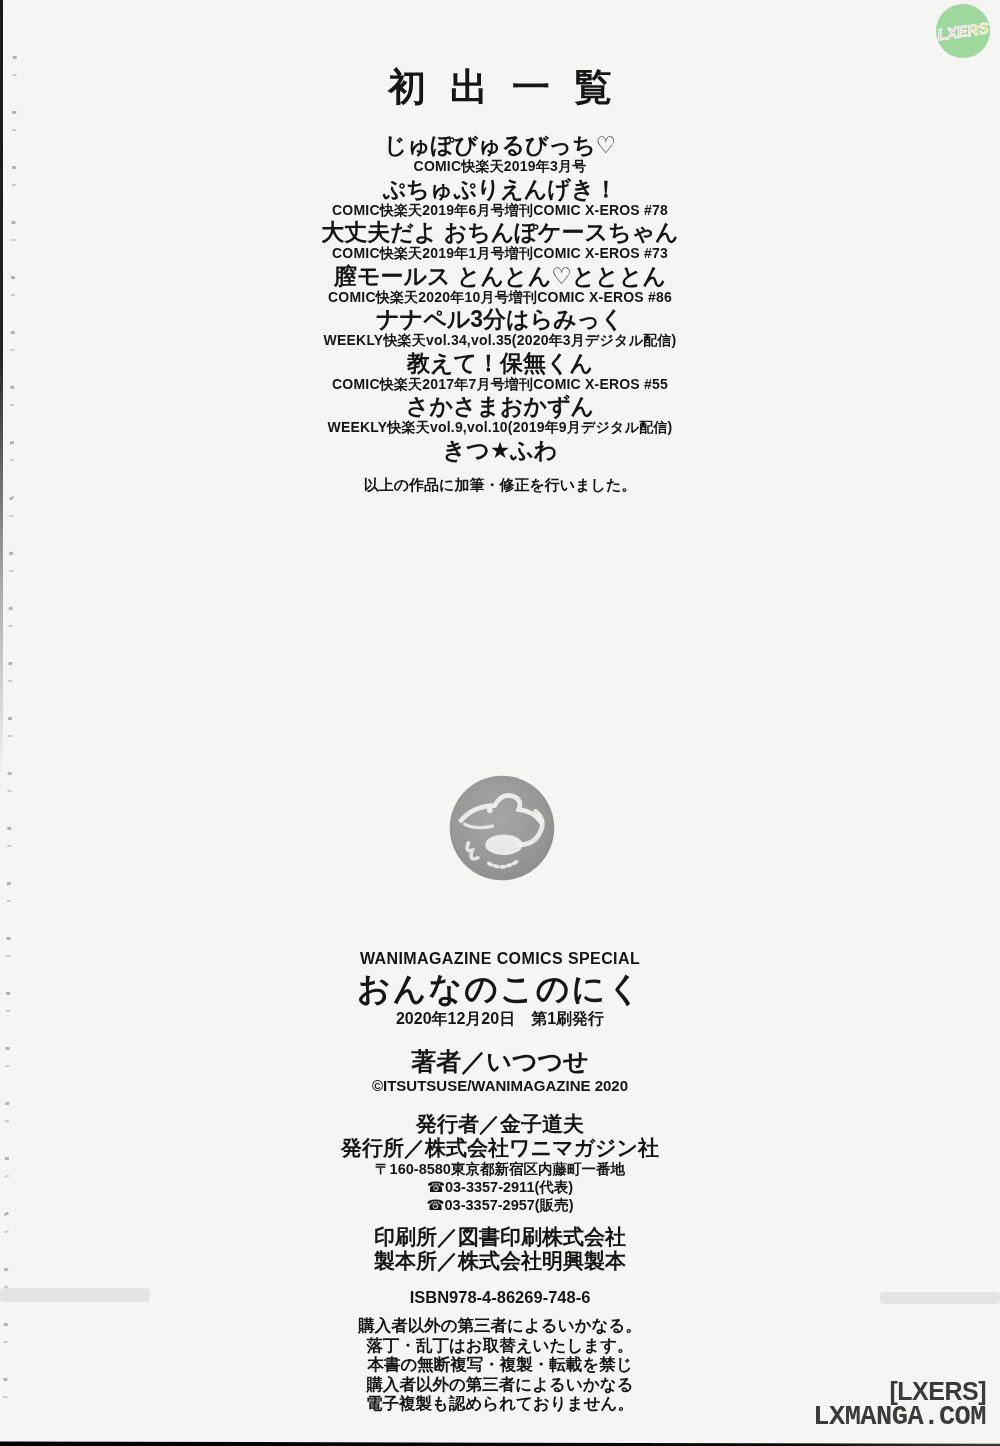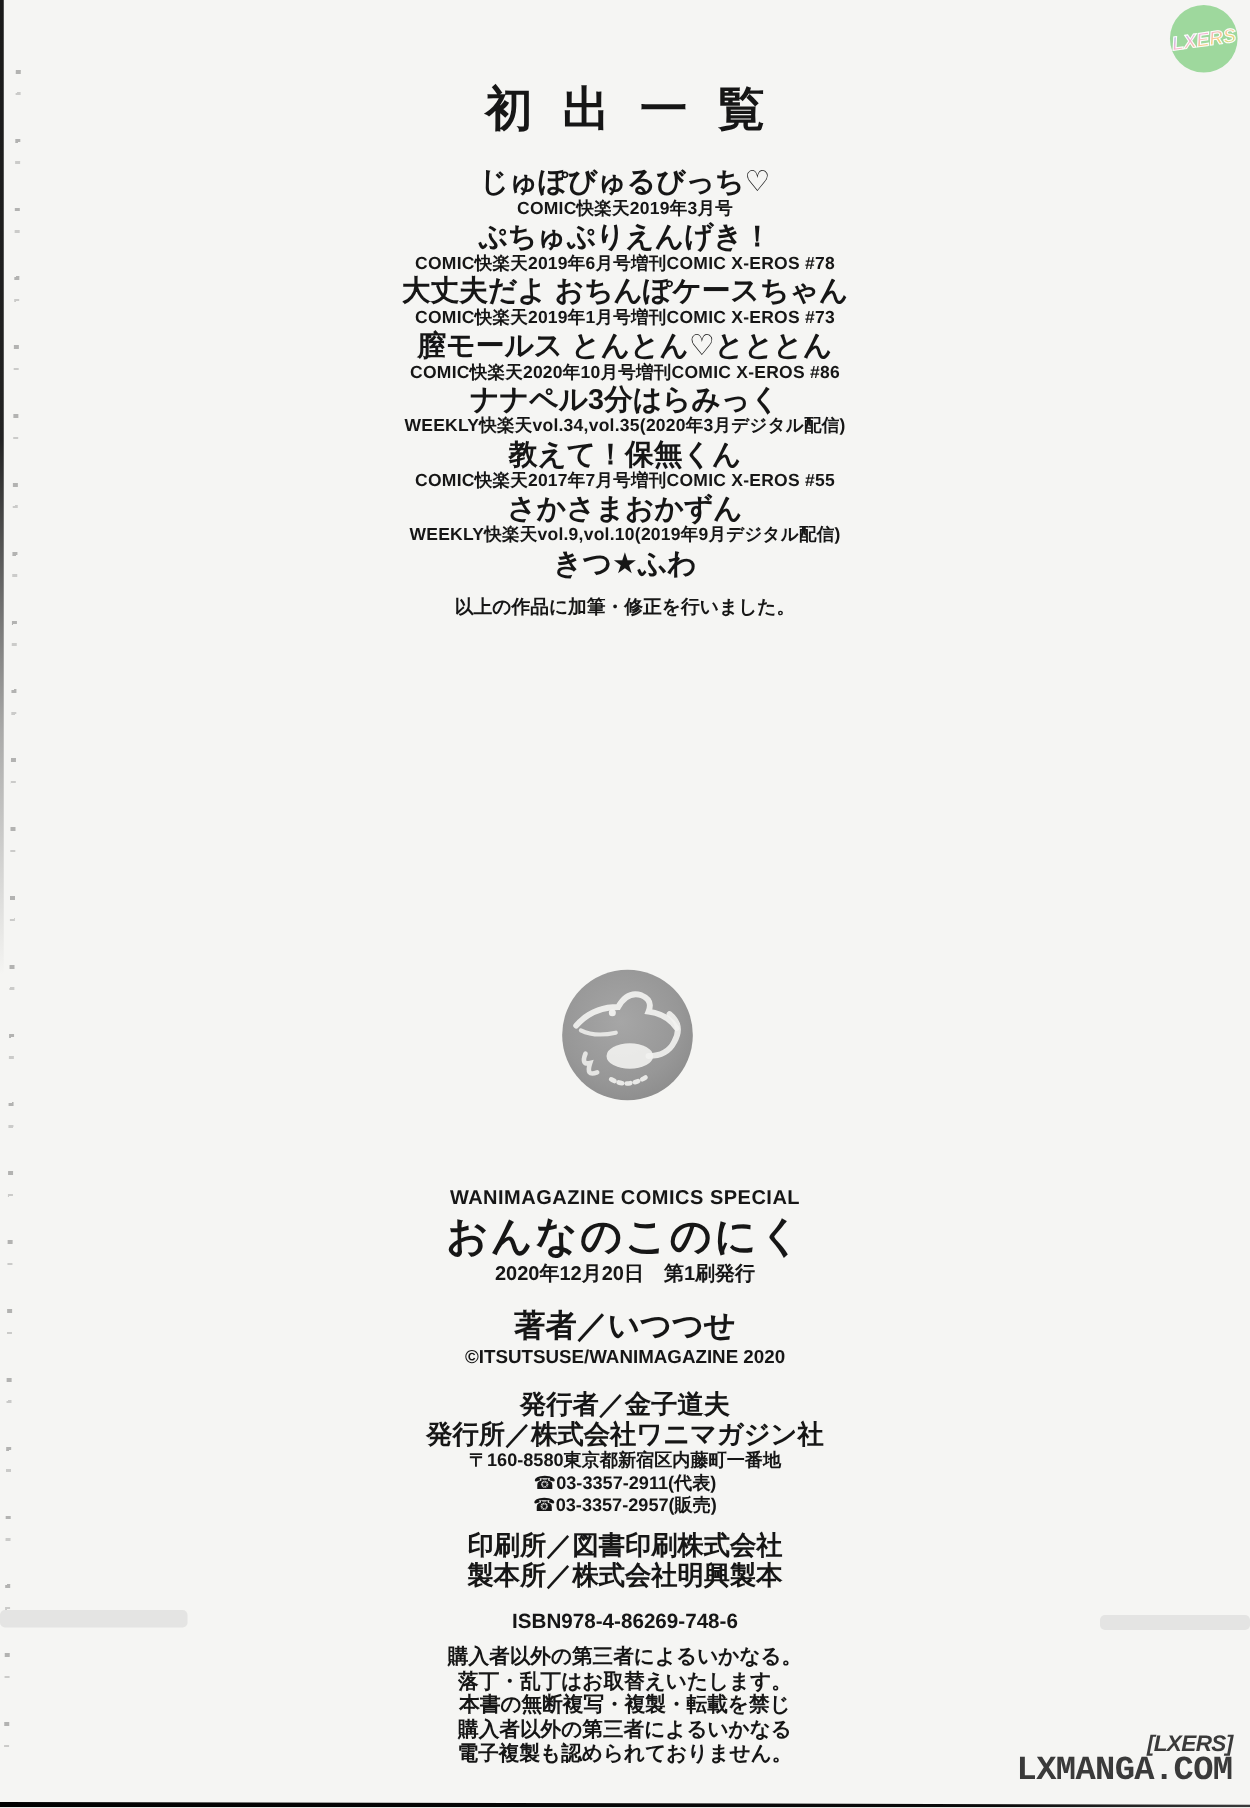--- a/index.html
+++ b/index.html
@@ -65,21 +65,21 @@
   .c-bind{font-size:21px;font-weight:800;line-height:24px;margin-bottom:15px;}
   .c-isbn{font-size:16.5px;font-weight:800;margin-bottom:9px;}
   .c-notice{font-size:16.5px;font-weight:800;line-height:19.6px;}
 
   
   .badge{position:absolute;top:2px;right:8px;width:58px;height:58px;opacity:.85;}
   .footer-mark{
     position:absolute;right:14px;bottom:15px;text-align:right;
     color:#3a3a3a;font-weight:900;line-height:1.0;letter-spacing:-.5px;
   }
-  .footer-tag{font-size:18px;font-style:italic;}
+  .footer-tag{font-size:25px;}
   .footer-site{font-size:27px;font-family:Liberation Mono, monospace;}
 </style>
 </head>
 <body>
 
 <div class="page">
 
   <div class="edge-line"></div>
   <div class="edge-marks"></div>
   <div class="smudge l"></div>

